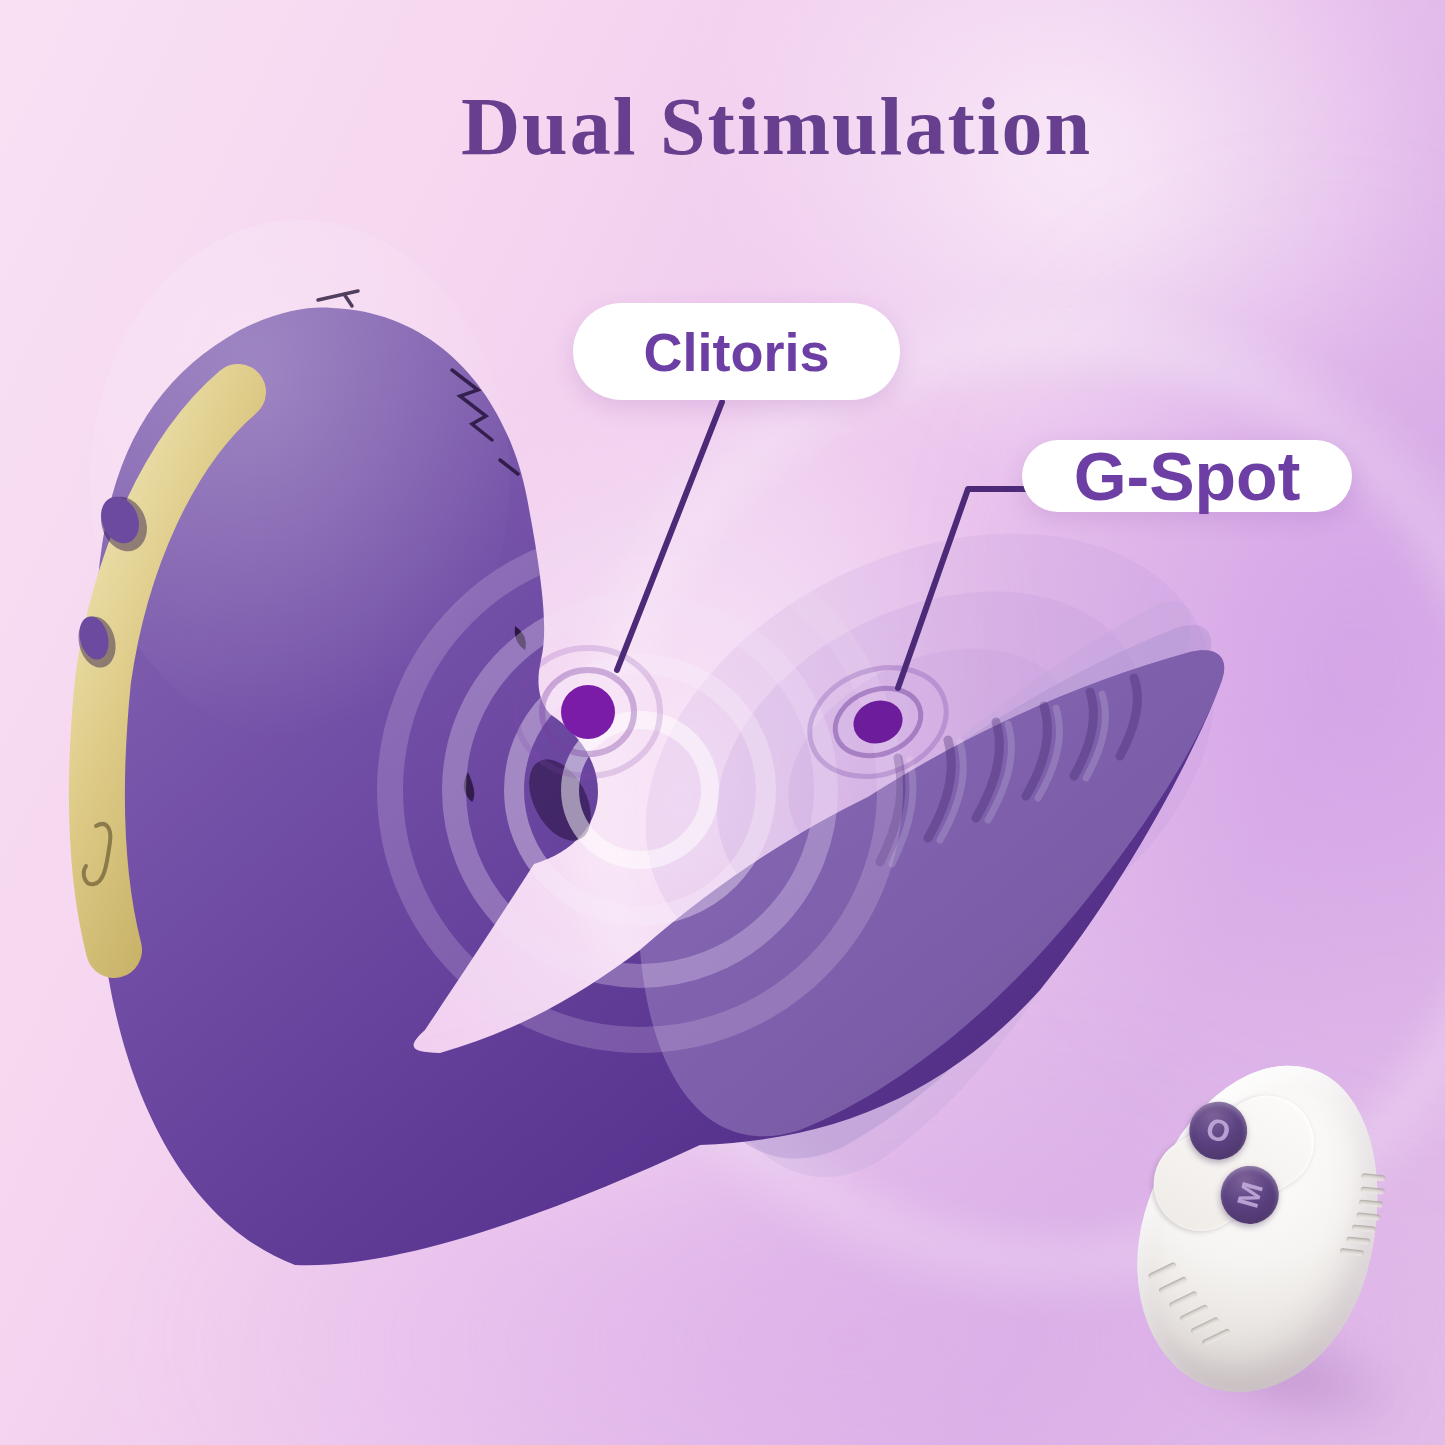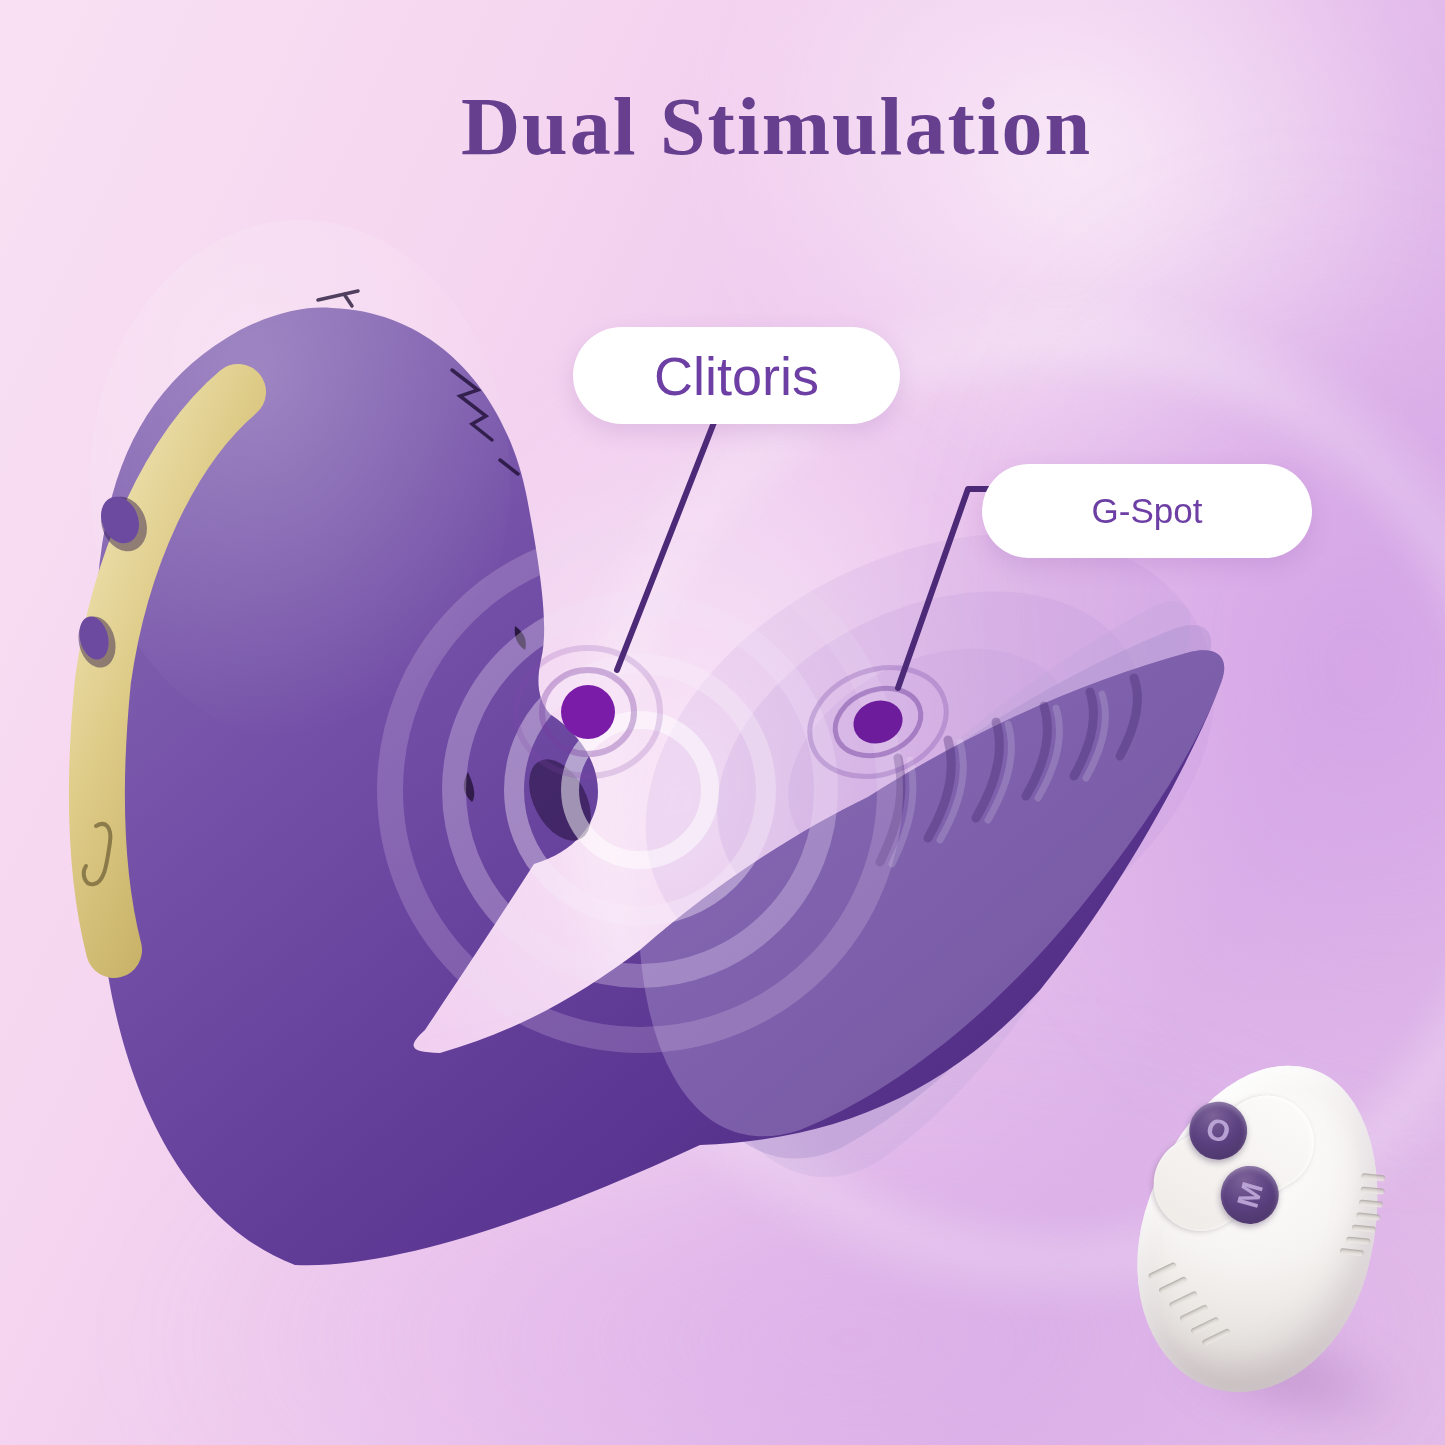--- a/index.html
+++ b/index.html
@@ -30,26 +30,25 @@
     transform:translateX(54px);
     font-family:"Liberation Serif", serif; font-weight:700; font-size:82px;
     letter-spacing:2px; color:#66408f;
   }
 
   .product-svg { position:absolute; left:0; top:0; }
 
   .callout {
     position:absolute; background:#ffffff; border-radius:999px;
     display:flex; align-items:center; justify-content:center;
-    font-weight:400; color:#6d3fa5;
+    font-weight:700; color:#6d3fa5;
     box-shadow:0 8px 22px rgba(130,70,160,.16);
-    margin-top:24px;
   }
   .callout-clitoris { left:573px; top:303px; width:327px; height:97px; font-size:54px; }
-  .callout-gspot    { left:982px; top:440px; width:330px; height:94px; font-size:35px; }
+  .callout-gspot    { left:1022px; top:440px; width:330px; height:72px; font-size:68px; }
 
   
   .remote-shadow { position:absolute; left:1165px; top:1330px; width:250px; height:90px;
     background:radial-gradient(closest-side, rgba(115,65,135,.3), rgba(115,65,135,0));
     filter:blur(22px); transform:rotate(14deg); }
   .remote-body {
     position:absolute; left:1145px; top:1061px; width:230px; height:334px;
     transform:rotate(16deg);
     border-radius:52% 48% 50% 50% / 55% 55% 45% 45%;
     background:radial-gradient(circle at 36% 28%, #ffffff 0%, #f6f4f2 40%, #e6e2de 70%, #cfc9c5 96%);

